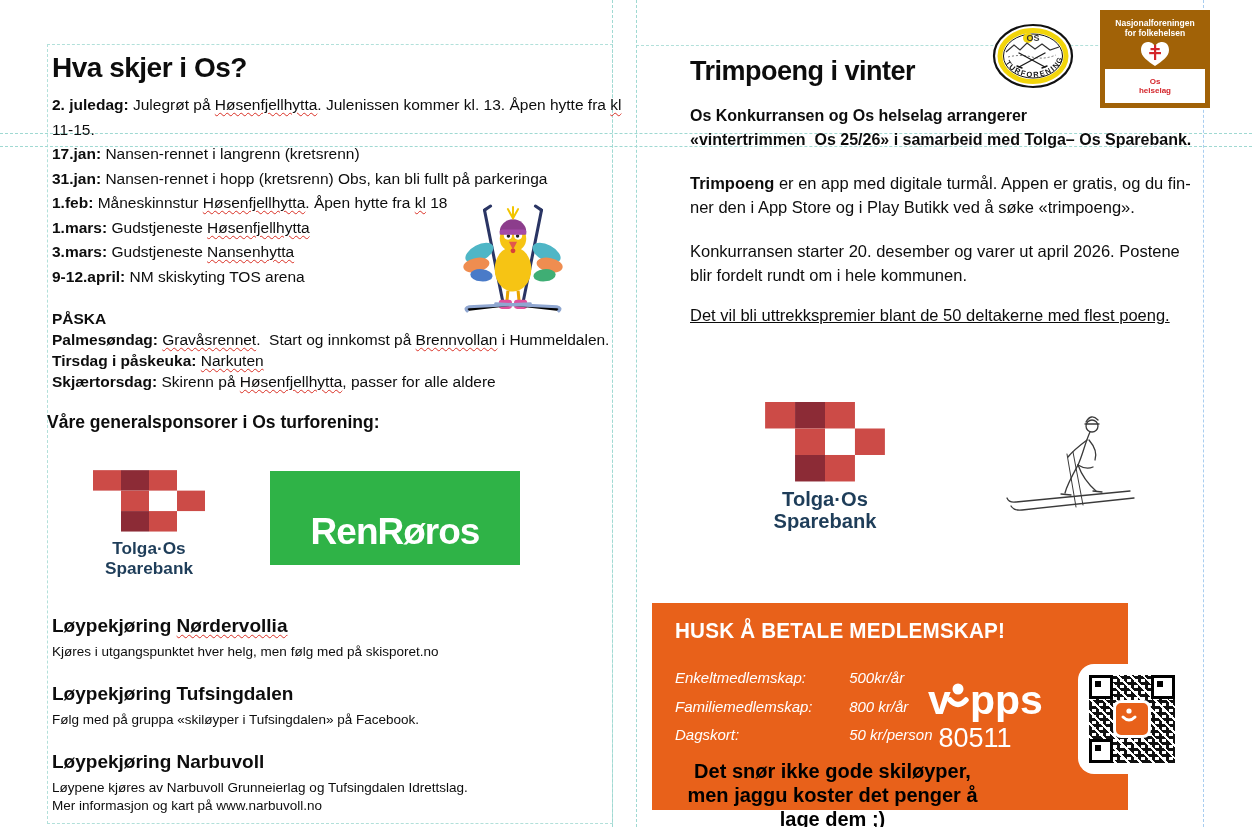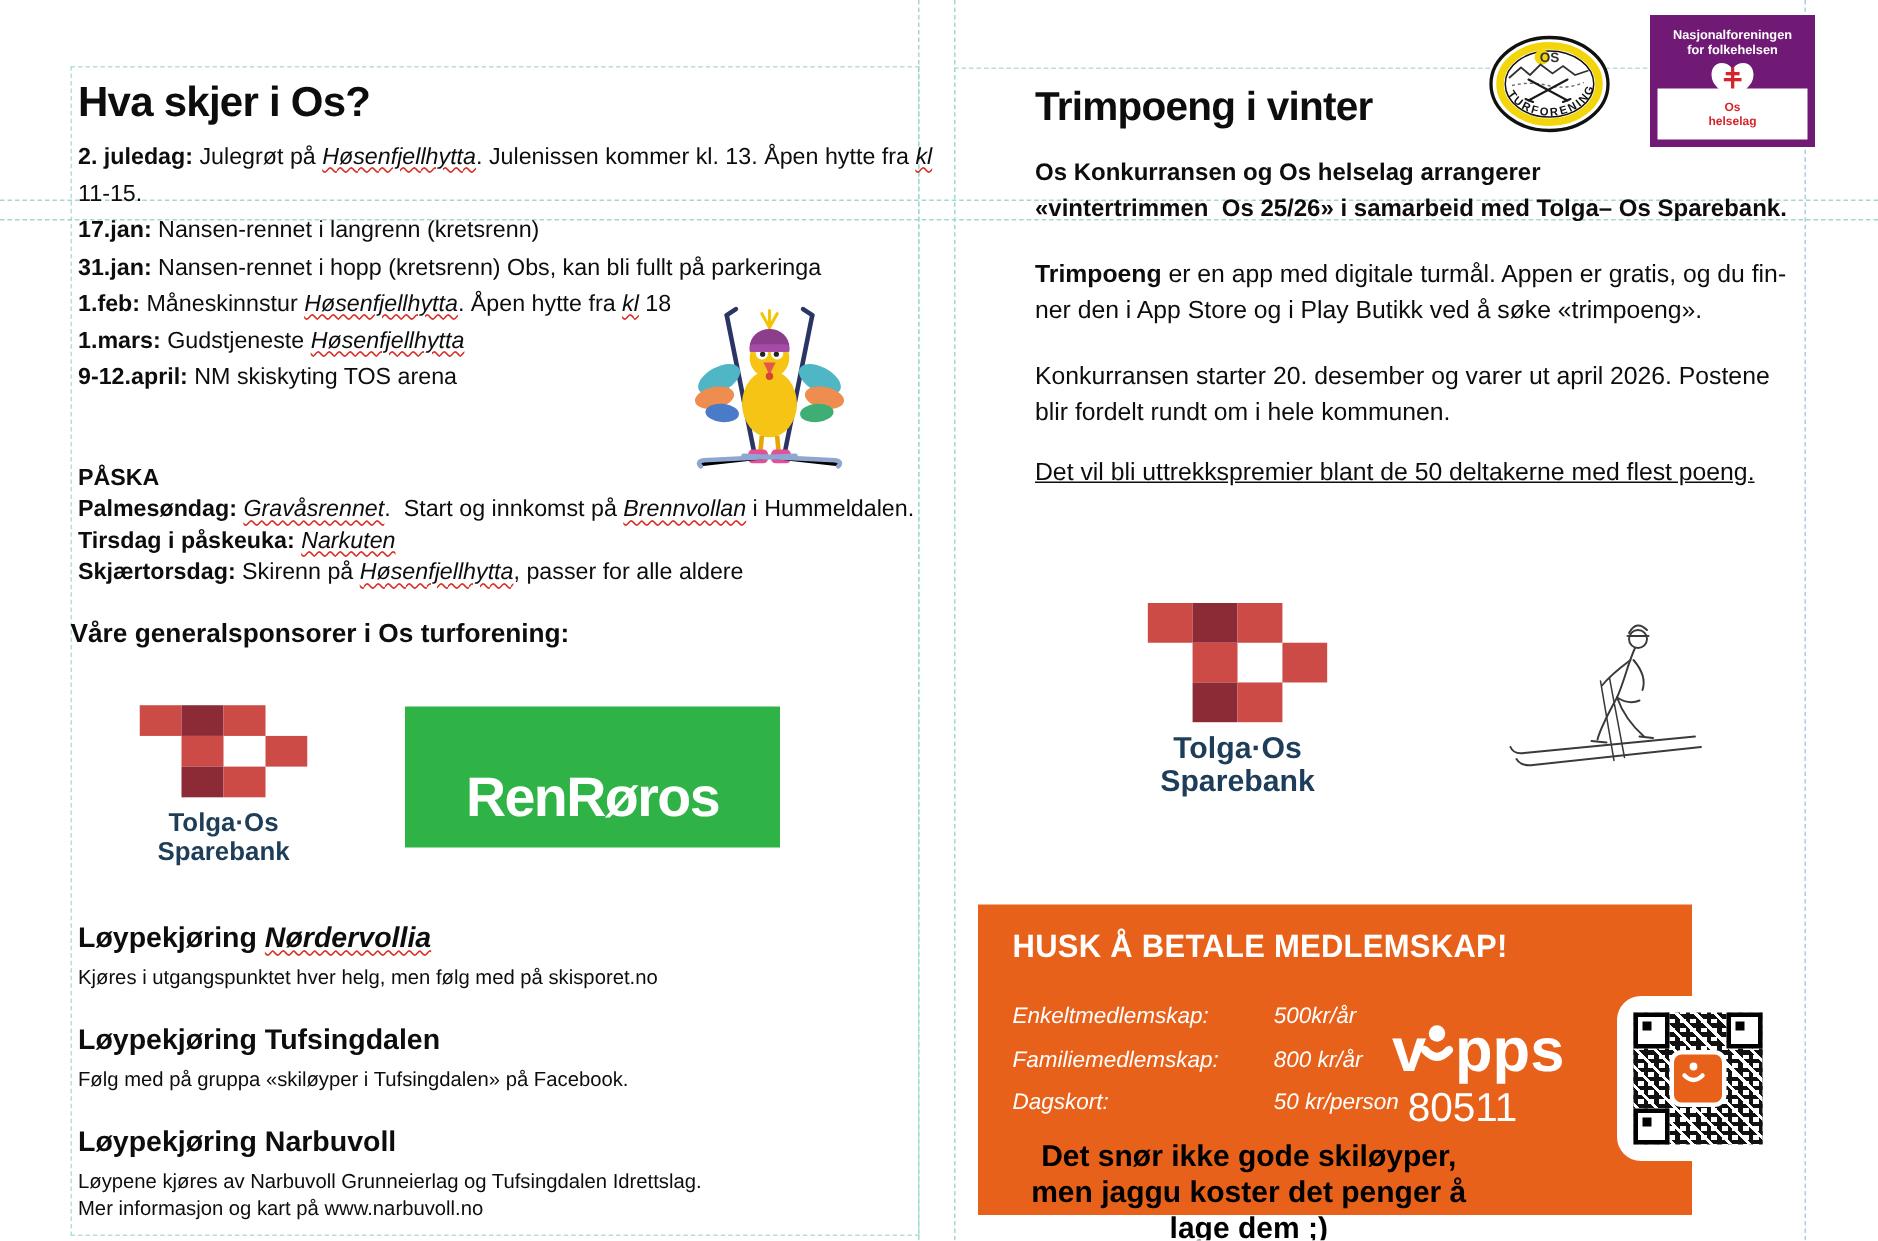--- a/index.html
+++ b/index.html
@@ -9,40 +9,40 @@
   
   .vguide{position:absolute;top:0;bottom:0;width:0;border-left:1px dashed #9fd9d2;z-index:0;}
   .vguide-blue{border-left:1px dashed #a8cdf0;}
   .hguide{position:absolute;left:0;right:0;height:0;border-top:1px dashed #9fd9d2;z-index:0;}
   .frame-left{position:absolute;left:47px;top:44px;width:564px;height:778px;border:1px dashed #b2e0da;z-index:0;}
   .frame-right{position:absolute;left:636px;top:45px;width:567px;height:0;border-top:1px dashed #b2e0da;z-index:0;}
   
   .line{white-space:pre;}
   .b{font-weight:700;}
   .sq{text-decoration:underline;text-decoration-style:wavy;text-decoration-color:#d93025;
-      text-decoration-thickness:1px;text-underline-offset:2px;font-style:italic;}
+      text-decoration-thickness:1px;text-underline-offset:2px;}
   
   .title-left{left:52px;top:52px;font-size:28px;font-weight:700;letter-spacing:-0.5px;z-index:2;}
   .events{left:52px;top:93px;font-size:15.5px;line-height:24.5px;z-index:2;}
   .paska{left:52px;top:308px;font-size:15.5px;line-height:21px;z-index:2;}
   .sponsors-heading{left:47px;top:412px;width:540px;text-align:left;font-size:17.5px;font-weight:700;z-index:2;}
   .sections{left:52px;top:615px;z-index:2;}
   .sec-h{font-size:19px;font-weight:700;margin:0 0 6px 0;}
   .sec-b{font-size:13.5px;line-height:18px;margin:0 0 10px 0;}
   .sec-gap{height:12px;}
   
   .title-right{left:690px;top:56px;font-size:27px;font-weight:700;letter-spacing:-0.5px;z-index:2;}
   .intro{left:690px;top:104px;font-size:16px;line-height:23.5px;font-weight:700;z-index:2;}
   .para{left:690px;font-size:16.5px;line-height:23.5px;z-index:2;}
   
   .renroros{left:270px;top:471px;width:250px;height:94px;background:#2fb347;display:flex;
             align-items:center;justify-content:center;z-index:2;}
   .renroros span{color:#fff;font-size:37px;font-weight:700;letter-spacing:-1px;margin-top:28px;}
   
-  .nf-logo{left:1100px;top:10px;width:110px;height:88px;background:#701a75;z-index:3;text-align:center;}
+  .nf-logo{left:1100px;top:10px;width:110px;height:98px;background:#a16207;z-index:3;text-align:center;}
   .nf-t{color:#fff;font-size:8.5px;font-weight:700;line-height:10px;}
   .nf-t:first-child{margin-top:8px;}
   .nf-white{position:absolute;left:5px;right:5px;bottom:5px;height:34px;background:#fff;
             display:flex;flex-direction:column;align-items:center;justify-content:center;}
   .nf-white div{color:#d4252b;font-size:8px;font-weight:700;line-height:9.5px;}
   
   .member-box{left:652px;top:603px;width:476px;height:207px;background:#e8611a;z-index:2;}
   .member-title{position:absolute;left:23px;top:16px;color:#fff;font-size:21.5px;font-weight:700;
                 letter-spacing:0.2px;transform:scaleX(.96);transform-origin:left;}
   .fee-row{position:absolute;left:23px;width:330px;color:#fff;font-size:15px;font-style:italic;}
@@ -78,20 +78,21 @@
 
   <div class="abs title-left">Hva skjer i Os?</div>
 
   <div class="abs events">
     <div class="line"><span class="b">2. juledag:</span><span> Julegrøt på </span><span class="sq">Høsenfjellhytta</span><span>. Julenissen kommer kl. 13. Åpen hytte fra </span><span class="sq">kl</span></div>
     <div class="line"><span>11-15.</span></div>
     <div class="line"><span class="b">17.jan:</span><span> Nansen-rennet i langrenn (kretsrenn)</span></div>
     <div class="line"><span class="b">31.jan:</span><span> Nansen-rennet i hopp (kretsrenn) Obs, kan bli fullt på parkeringa</span></div>
     <div class="line"><span class="b">1.feb:</span><span> Måneskinnstur </span><span class="sq">Høsenfjellhytta</span><span>. Åpen hytte fra </span><span class="sq">kl</span><span> 18</span></div>
     <div class="line"><span class="b">1.mars:</span><span> Gudstjeneste </span><span class="sq">Høsenfjellhytta</span></div>
+    <div class="line"><span class="b">3.mars:</span><span> Gudstjeneste </span><span class="sq">Nansenhytta</span></div>
     <div class="line"><span class="b">9-12.april:</span><span> NM skiskyting TOS arena</span></div>
   </div>
 
   <svg class="abs" style="left:456px;top:202px;z-index:2;" width="114" height="114" viewBox="0 0 110 112">
     <g stroke="#2a3564" stroke-width="3" stroke-linecap="round">
       <line x1="27" y1="8" x2="45" y2="98"></line>
         <line x1="83" y1="8" x2="65" y2="98"></line>
       <line x1="27" y1="8" x2="33" y2="4"></line>
         <line x1="83" y1="8" x2="77" y2="4"></line>
     </g>

